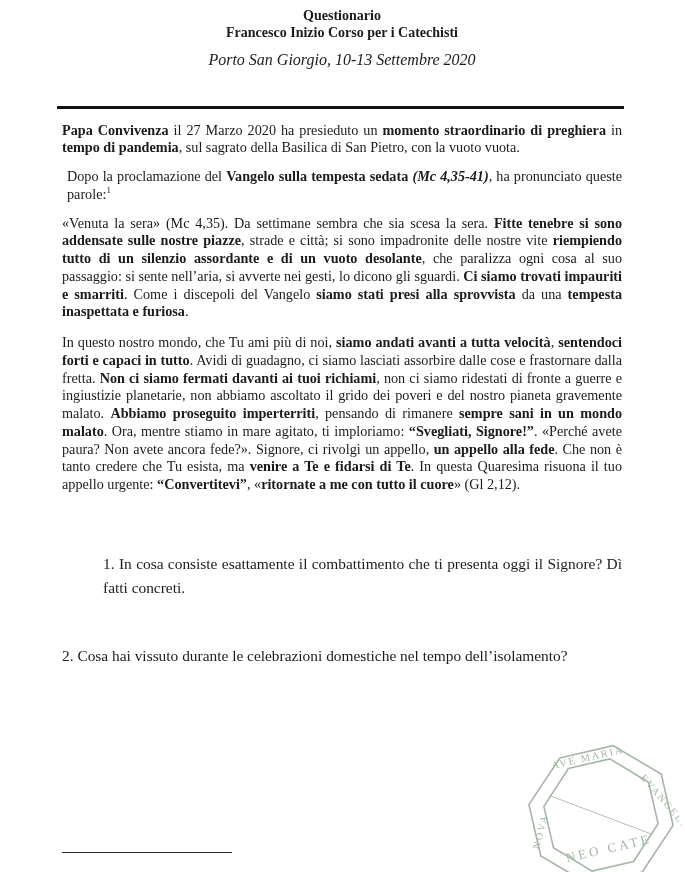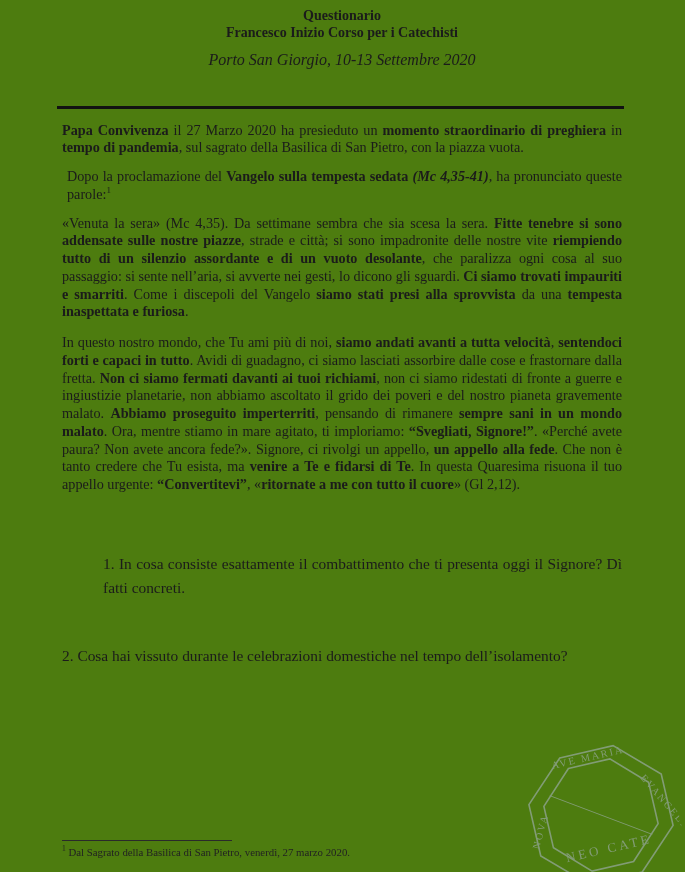--- a/index.html
+++ b/index.html
@@ -1,21 +1,21 @@
 <!DOCTYPE html>
 <html><head>
 <meta charset="utf-8">
 <style>
   html, body { margin: 0; padding: 0; background: #e8e8e8; }
   .page {
     position: relative;
     width: 685px;
     height: 872px;
     margin: 0 auto;
-    background: #4d7c0f;
+    background: #ffffff;
     overflow: hidden;
     box-sizing: border-box;
     padding: 8px 63px 0 62px;
     font-family: "Liberation Serif", "DejaVu Serif", serif;
     color: #1b1b1b;
   }
   .header { text-align: center; }
   .title { font-weight: bold; font-size: 14px; line-height: 1.2; }
   .date-line { font-style: italic; font-size: 16px; margin-top: 9px; }
   .rule {
@@ -71,31 +71,30 @@
 <div class="page">
 
   <div class="header">
     <div class="title">Questionario</div>
     <div class="title">Francesco Inizio Corso per i Catechisti</div>
     <div class="date-line">Porto San Giorgio, 10-13 Settembre 2020</div>
   </div>
 
   <hr class="rule">
 
-  <p class="para"><span class="run-b">Papa Convivenza</span><span> il 27 Marzo 2020 ha presieduto un </span><span class="run-b">momento straordinario di preghiera</span><span> in </span><span class="run-b">tempo di pandemia</span><span>, sul sagrato della Basilica di San Pietro, con la piazza vuota.</span></p>
+  <p class="para"><span class="run-b">Papa Convivenza</span><span> il 27 Marzo 2020 ha presieduto un </span><span class="run-b">momento straordinario di preghiera</span><span> in </span><span class="run-b">tempo di pandemia</span><span>, sul sagrato della Basilica di San Pietro, con la vuoto vuota.</span></p>
   <p class="para indent1"><span>Dopo la proclamazione del </span><span class="run-b">Vangelo sulla tempesta sedata</span><span> </span><span class="run-b run-i">(Mc 4,35-41)</span><span>, ha pronunciato queste parole:</span><sup>1</sup></p>
   <p class="para quote"><span>«Venuta la sera» (Mc 4,35). Da settimane sembra che sia scesa la sera. </span><span class="run-b">Fitte tenebre si sono addensate sulle nostre piazze</span><span>, strade e città; si sono impadronite delle nostre vite </span><span class="run-b">riempiendo tutto di un silenzio assordante e di un vuoto desolante</span><span>, che paralizza ogni cosa al suo passaggio: si sente nell’aria, si avverte nei gesti, lo dicono gli sguardi. </span><span class="run-b">Ci siamo trovati impauriti e smarriti</span><span>. Come i discepoli del Vangelo </span><span class="run-b">siamo stati presi alla sprovvista</span><span> da una </span><span class="run-b">tempesta inaspettata e furiosa</span><span>.</span></p>
   <p class="para quote"><span>In questo nostro mondo, che Tu ami più di noi, </span><span class="run-b">siamo andati avanti a tutta velocità</span><span>, </span><span class="run-b">sentendoci forti e capaci in tutto</span><span>. Avidi di guadagno, ci siamo lasciati assorbire dalle cose e frastornare dalla fretta. </span><span class="run-b">Non ci siamo fermati davanti ai tuoi richiami</span><span>, non ci siamo ridestati di fronte a guerre e ingiustizie planetarie, non abbiamo ascoltato il grido dei poveri e del nostro pianeta gravemente malato. </span><span class="run-b">Abbiamo proseguito imperterriti</span><span>, pensando di rimanere </span><span class="run-b">sempre sani in un mondo malato</span><span>. Ora, mentre stiamo in mare agitato, ti imploriamo: </span><span class="run-b">“Svegliati, Signore!”</span><span>. «Perché avete paura? Non avete ancora fede?». Signore, ci rivolgi un appello, </span><span class="run-b">un appello alla fede</span><span>. Che non è tanto credere che Tu esista, ma </span><span class="run-b">venire a Te e fidarsi di Te</span><span>. In questa Quaresima risuona il tuo appello urgente: </span><span class="run-b">“Convertitevi”</span><span>, «</span><span class="run-b">ritornate a me con tutto il cuore</span><span>» (Gl 2,12).</span></p>
 
   <p class="question q1">1. In cosa consiste esattamente il combattimento che ti presenta oggi il Signore? Dì fatti concreti.</p>
   <p class="question">2. Cosa hai vissuto durante le celebrazioni domestiche nel tempo dell’isolamento?</p>
 
   <div class="footnote-area">
     <div class="footnote-rule"></div>
-    <div class="footnote-text"><sup>1</sup> <span>Dal Sagrato della Basilica di San Pietro, venerdì, 27 marzo 2020.</span></div>
   </div>
 
   <svg class="stamp" viewBox="0 0 150 140" xmlns="http://www.w3.org/2000/svg">
     <g fill="none" stroke="#8fa48f" stroke-width="1.6">
       <polygon points="48,6 102,6 142,44 142,96 102,134 48,134 8,96 8,44"></polygon>
       <polygon points="54,18 96,18 128,49 128,91 96,122 54,122 22,91 22,49"></polygon>
       <line x1="30" y1="40" x2="120" y2="100" stroke-width="1"></line>
     </g>
     <g fill="#8fa48f" font-family="Liberation Serif, serif" text-anchor="middle">
       <text x="75" y="15" font-size="10" letter-spacing="2">AVE MARIA</text>

